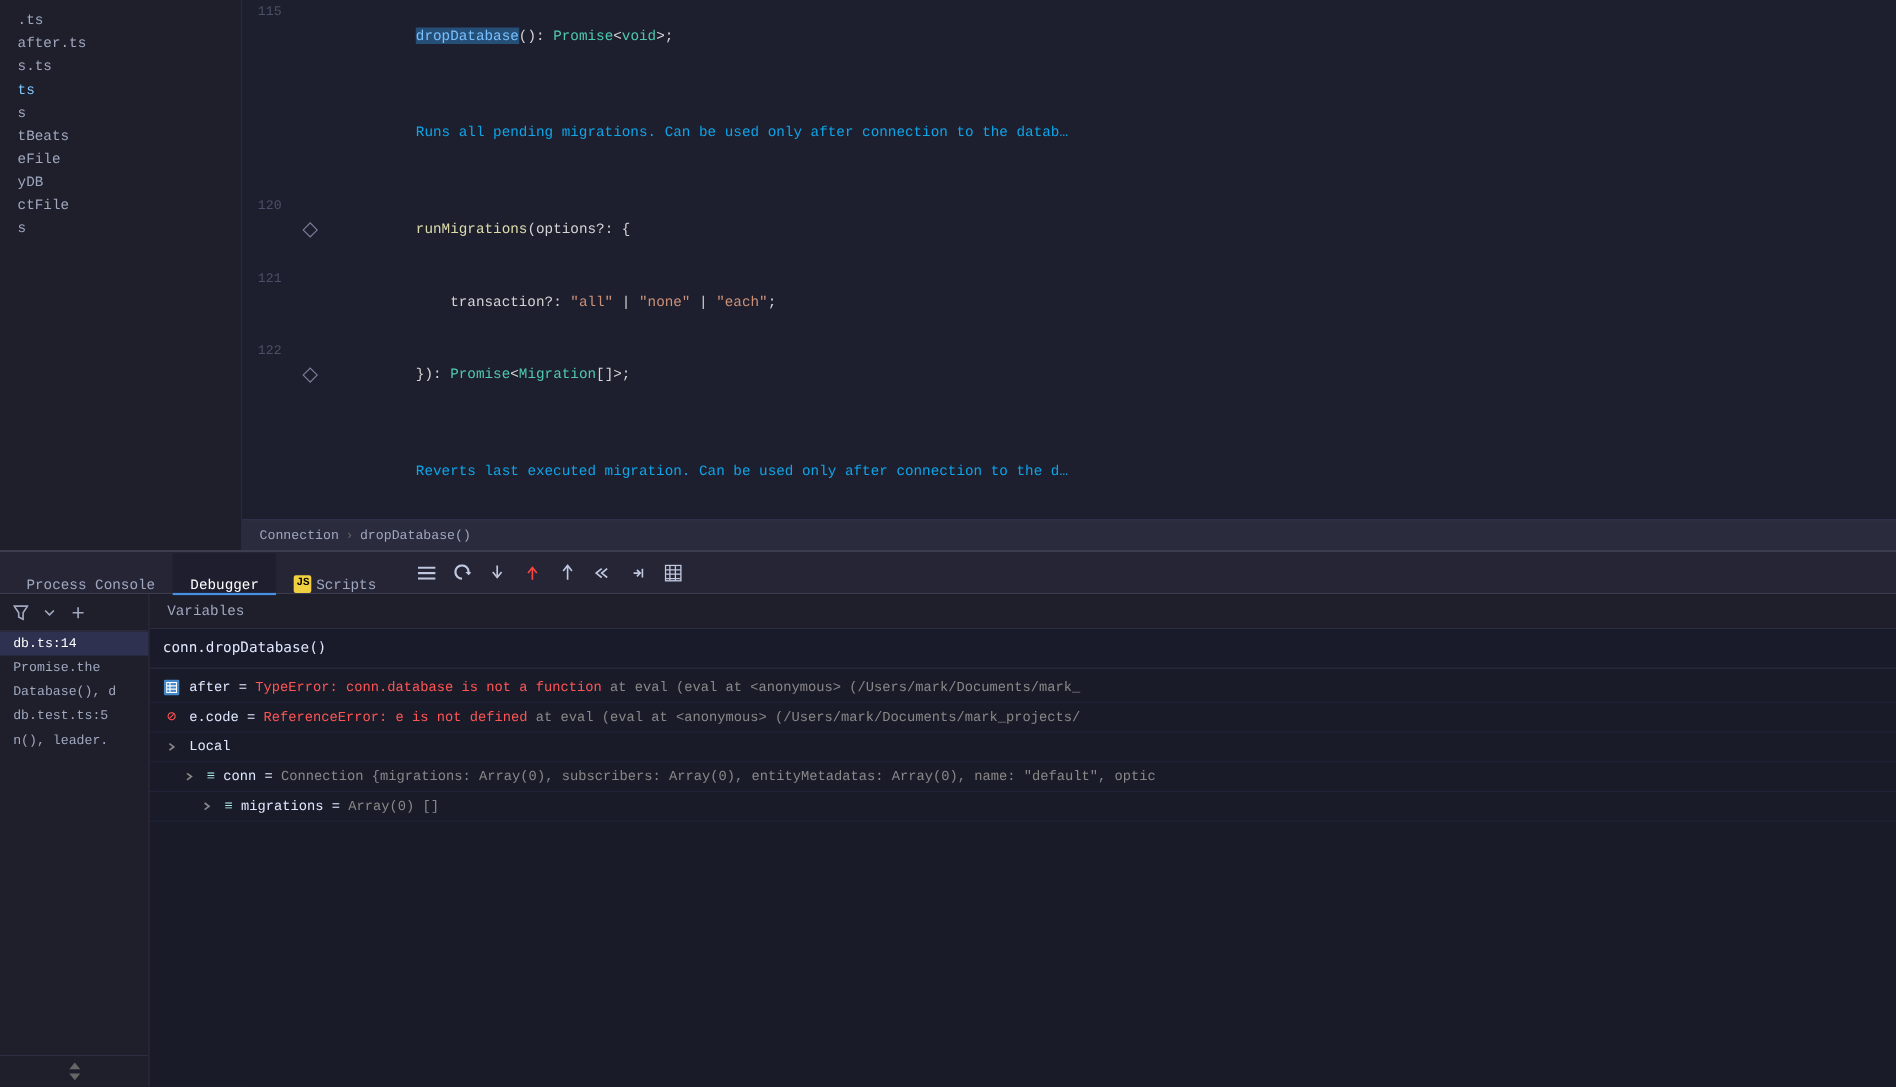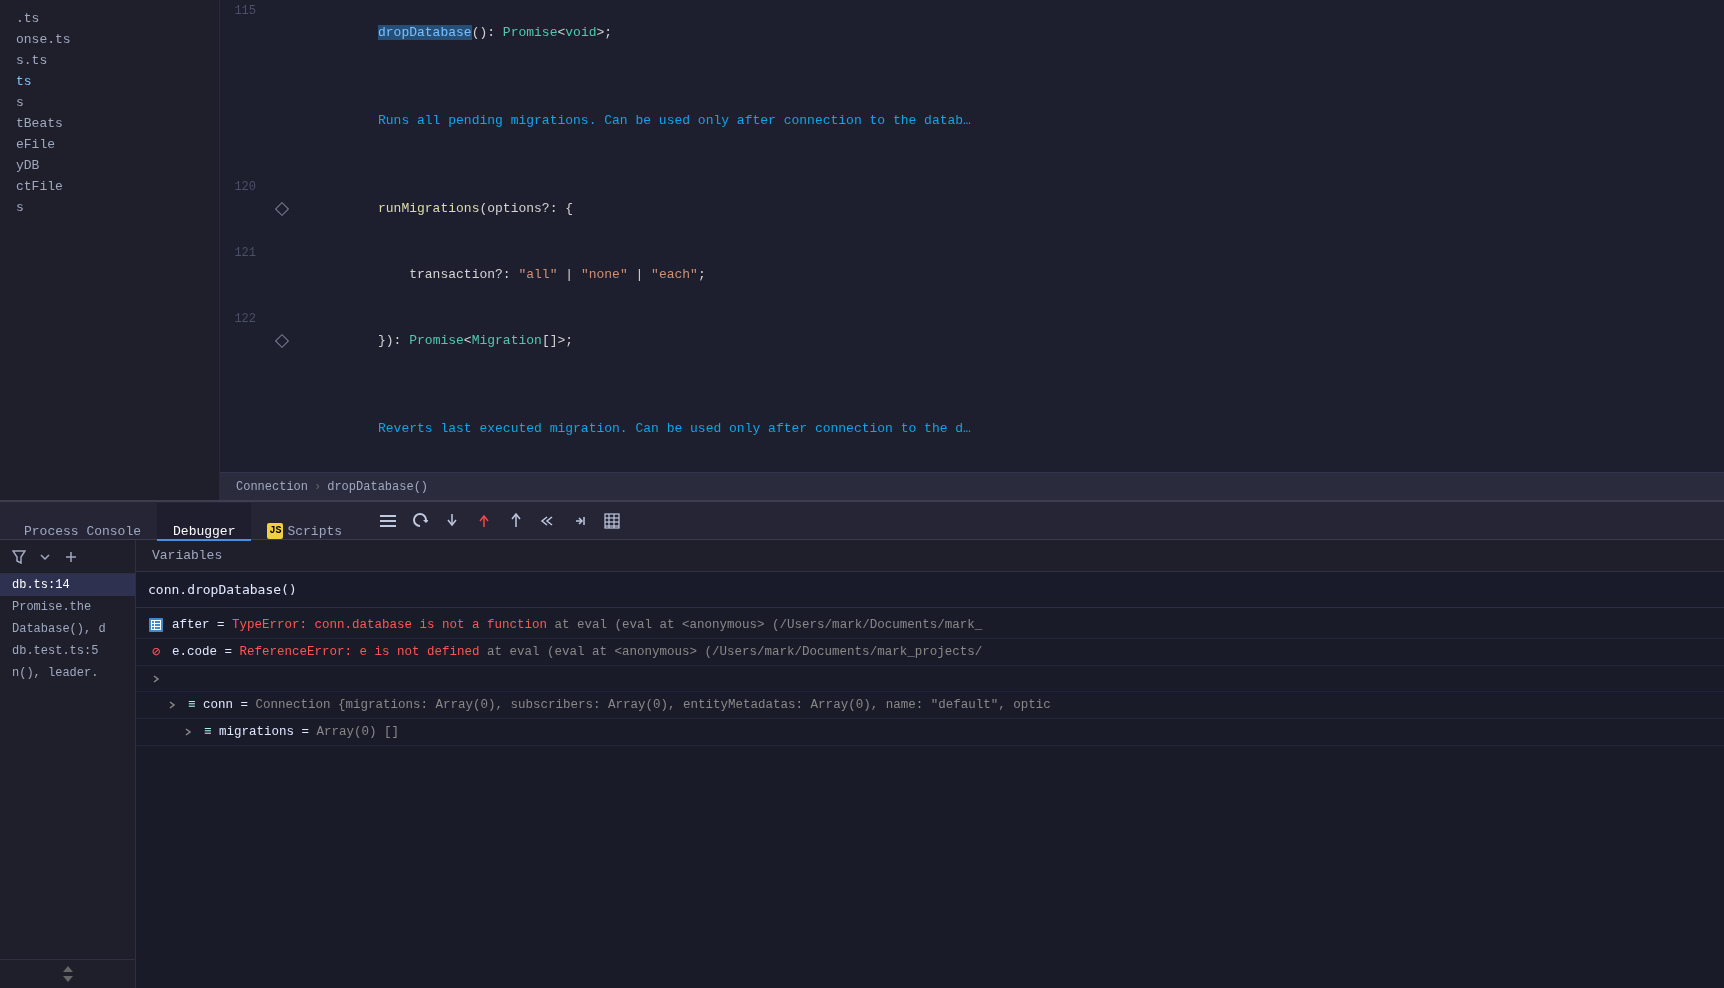--- a/index.html
+++ b/index.html
@@ -360,21 +360,21 @@
       cursor: pointer;
     }
   </style>
 </head>
 <body>
 
 <div class="top-area">
 
   <div class="sidebar">
     <div class="sidebar-item">.ts</div>
-    <div class="sidebar-item">onse.ts</div>
+    <div class="sidebar-item">after.ts</div>
     <div class="sidebar-item">s.ts</div>
     <div class="sidebar-item active">ts</div>
     <div class="sidebar-item">s</div>
     <div class="sidebar-item">tBeats</div>
     <div class="sidebar-item">eFile</div>
     <div class="sidebar-item">yDB</div>
     <div class="sidebar-item">ctFile</div>
     <div class="sidebar-item">s</div>
   </div>
 
@@ -618,20 +618,23 @@
             <span class="c-white">e.code = </span><span class="c-red">ReferenceError: e is not defined</span><span class="c-gray">    at eval (eval at &lt;anonymous&gt; (/Users/mark/Documents/mark_projects/</span>
           </div>
         </div>
 
         <div class="console-row">
           <div class="console-row-icon">
             <svg width="8" height="8" viewBox="0 0 8 8" fill="none">
                 <polyline points="2,1 6,4 2,7" stroke="#888" stroke-width="1.5"></polyline>
               </svg>
           </div>
+          <div class="console-text">
+            <span class="c-white">Local</span>
+          </div>
         </div>
 
         <div class="console-row" style="padding-left:28px;">
           <div class="console-row-icon">
             <svg width="8" height="8" viewBox="0 0 8 8" fill="none">
                 <polyline points="2,1 6,4 2,7" stroke="#888" stroke-width="1.5"></polyline>
               </svg>
           </div>
           <div class="console-text">
             <span style="color:#aee; font-weight:bold;">≡ </span>

